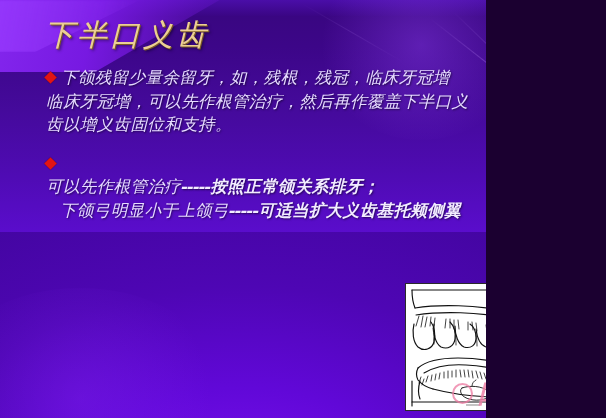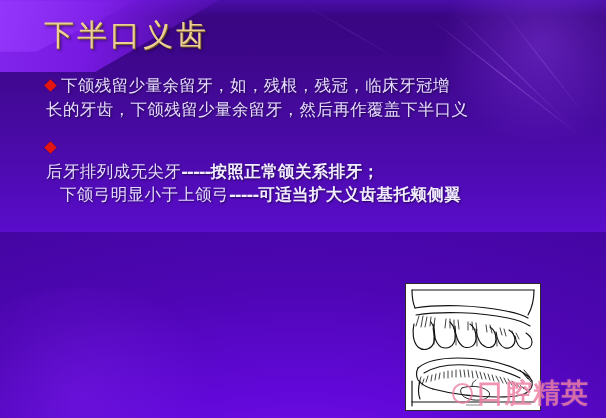--- a/index.html
+++ b/index.html
@@ -6,24 +6,25 @@
     margin: 0;
     padding: 0;
     background: #1b0030;
   }
   body {
     font-family: "DejaVu Sans", "Liberation Sans", sans-serif;
   }
 
   #slide {
     position: relative;
-    width: 606px;
+    width: 486px;
     height: 418px;
     overflow: hidden;
     background: #4b07b8;
+    font-style: italic;
   }
 
   
   .bg-base {
     position: absolute;
     inset: 0;
     background:
       radial-gradient(120% 90% at 50% 118%, #7a11f0 0%, #6108d8 28%, #4e06b4 55%, #3d0596 100%);
   }
   .bg-top-dark {
@@ -107,21 +108,21 @@
     position: absolute;
     left: 46px;
     top: 58px;
     width: 528px;
     color: #e6dcff;
     font-size: 16.5px;
     line-height: 23.5px;
     letter-spacing: .4px;
     text-shadow: 1px 1px 2px rgba(0,0,0,.55);
   }
-  .para { margin: 16px 0 0 0; }
+  .para { margin: 8px 0 0 0; }
   .para.p2 { margin-top: 15px; }
 
   .bullet-line {
     display: block;
     text-indent: 0;
   }
   .diamond {
     display: inline-block;
     width: 9px; height: 9px;
     background: #e21414;
@@ -197,29 +198,30 @@
   <div class="streak s4"></div>
 
   <div class="title">下半口义齿</div>
 
   <div class="body-text">
 
     <div class="para p1">
       <span class="bullet-line">
         <span class="diamond"></span><span>下颌残留少量余留牙，如，残根，残冠，临床牙冠增</span>
       </span>
-      <span class="indent1">长的牙齿，下颌残留少量余留牙，然后再作覆盖下半口义</span>
+      <span class="indent1">临床牙冠增，可以先作根管治疗，然后再作覆盖下半口义</span>
+      <span class="indent1">齿以增义齿固位和支持。</span>
     </div>
 
     <div class="para p2">
       <span class="bullet-line">
         <span class="diamond"></span>
       </span>
 
-      <span class="indent1"><span>后牙排列成无尖牙</span><span class="dashes strong-line">-----</span><span class="strong-line">按照正常颌关系排牙；</span></span>
+      <span class="indent1"><span>可以先作根管治疗</span><span class="dashes strong-line">-----</span><span class="strong-line">按照正常颌关系排牙；</span></span>
 
       <span class="indent2"><span>下颌弓明显小于上颌弓</span><span class="dashes strong-line">-----</span><span class="strong-line">可适当扩大义齿基托颊侧翼</span></span>
 
     </div>
 
   </div>
 
   <div class="figure">
     <svg width="134" height="126" viewBox="0 0 134 126" xmlns="http://www.w3.org/2000/svg">
       <rect x="0" y="0" width="134" height="126" fill="#ffffff"></rect>

